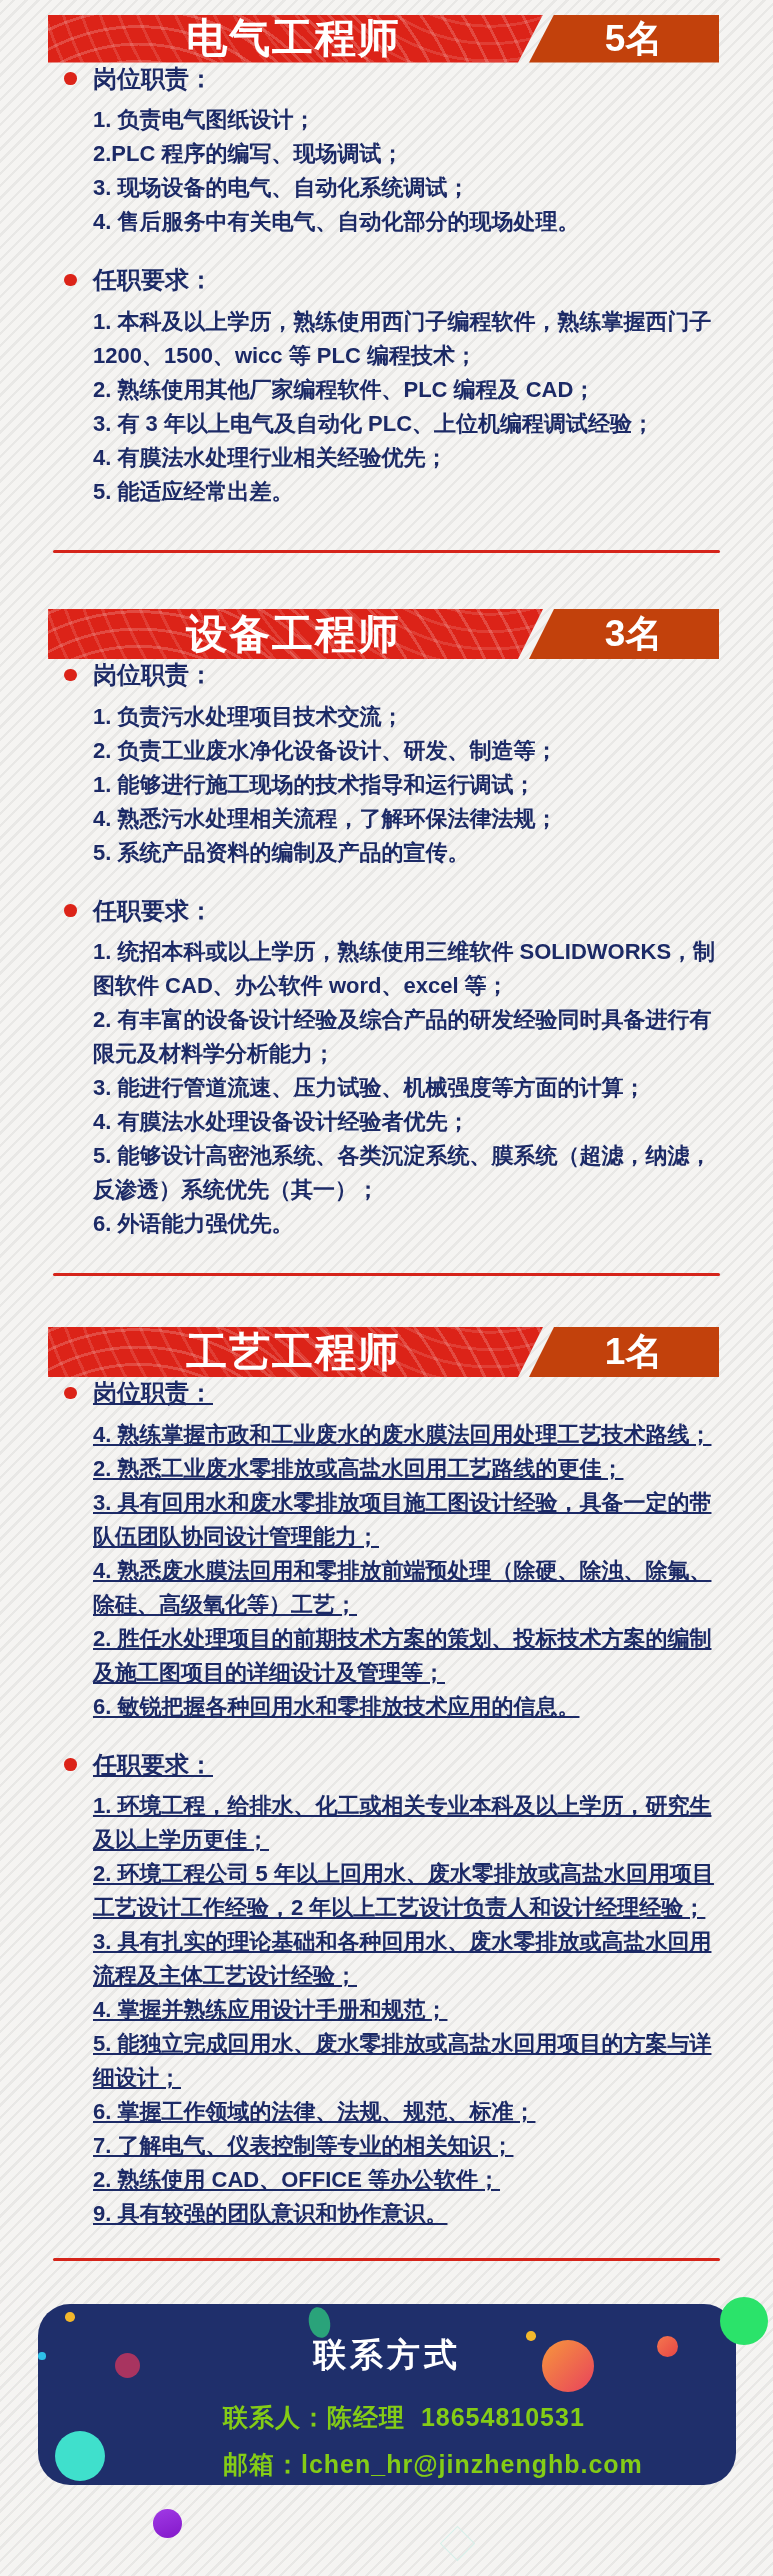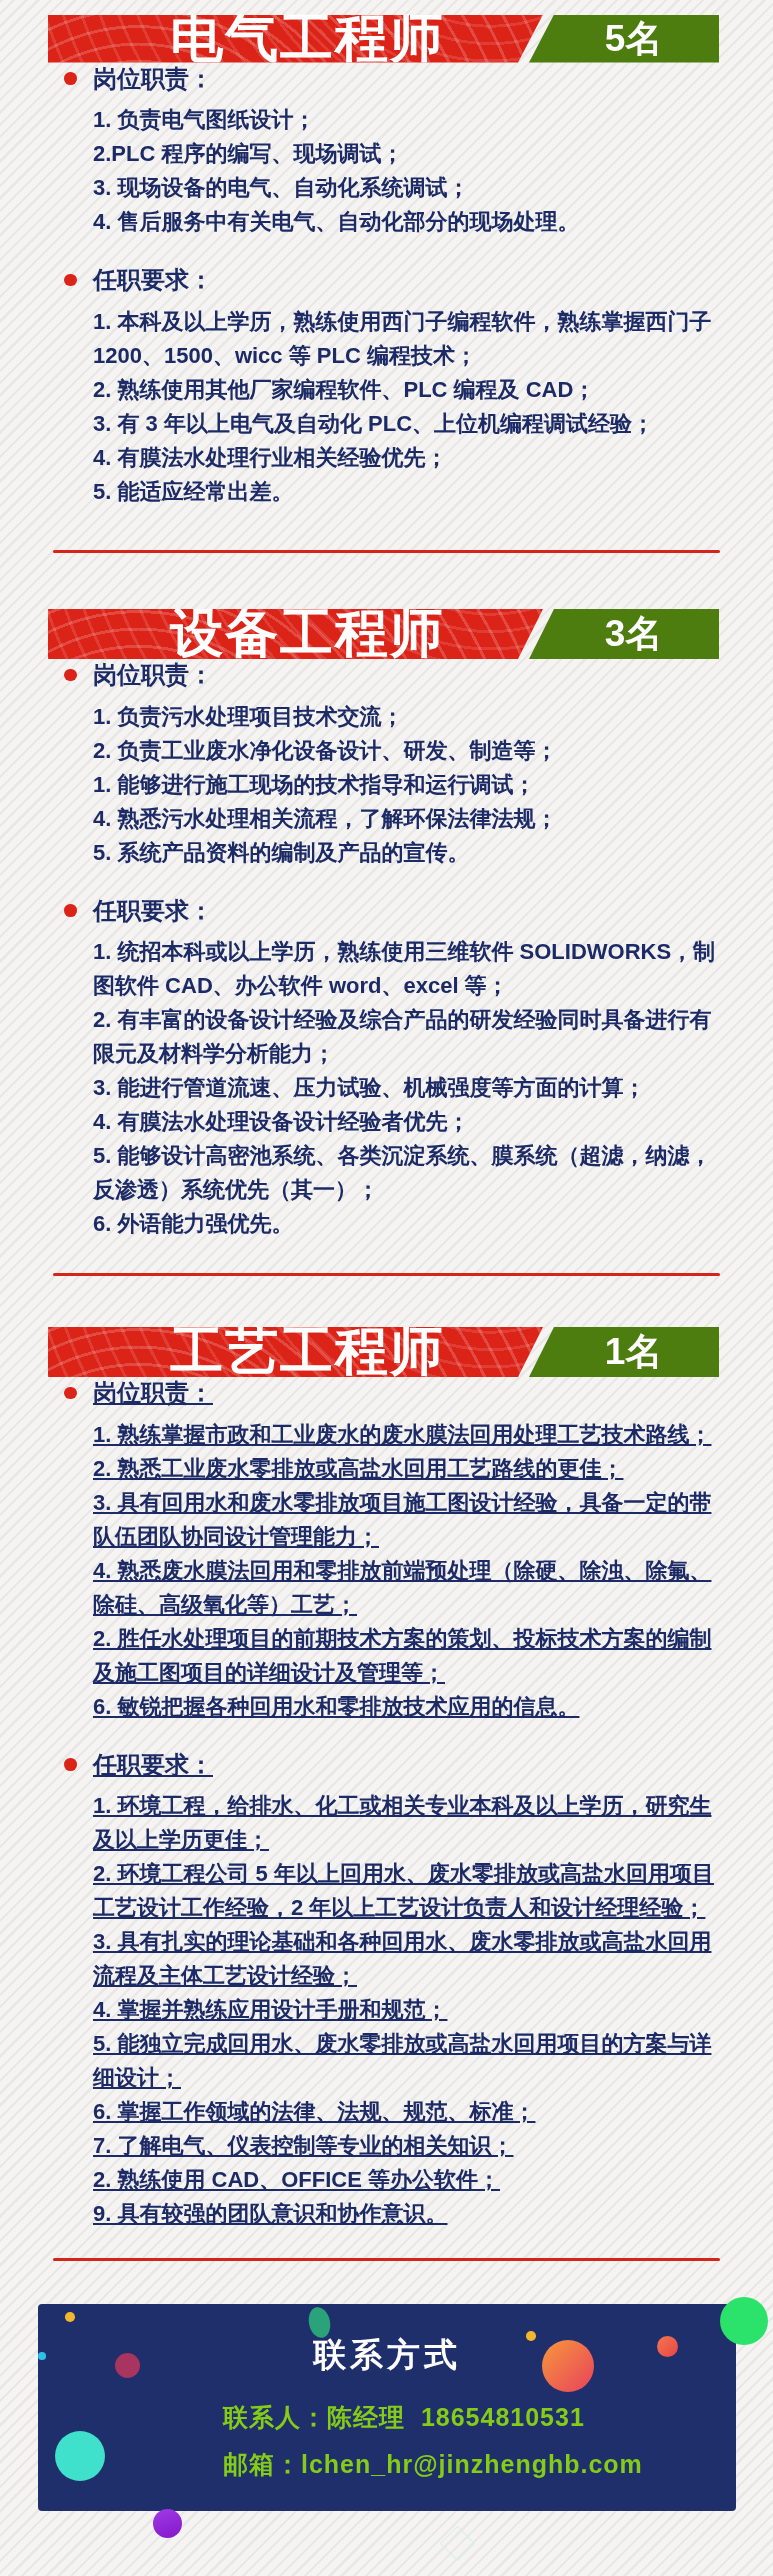--- a/index.html
+++ b/index.html
@@ -15,27 +15,27 @@
   .banner{position:absolute;left:48px;width:677px;}
   .banner-red{
     position:absolute;left:0;top:0;width:503px;height:100%;
     background-color:#dc2318;
     background-image:
       repeating-radial-gradient(circle at 18% 420%, rgba(255,255,255,0) 0 14.5px, rgba(255,255,255,0.18) 14.5px 17.4px),
       repeating-radial-gradient(circle at 88% -300%, rgba(255,255,255,0) 0 14.5px, rgba(255,255,255,0.12) 14.5px 17.4px);
     clip-path:polygon(0 0,495px 0,470px 100%,0 100%);
   }
   .banner-title{
-    position:absolute;left:18px;top:0;width:483px;height:100%;
+    position:absolute;left:4px;top:0;width:483px;height:100%;
     display:flex;align-items:center;justify-content:center;
-    color:#ffffff;font-size:53px;font-weight:bold;letter-spacing:1.9px;
+    color:#ffffff;font-size:41px;font-weight:bold;letter-spacing:1.9px;
   }
   .banner-blue{
     position:absolute;left:481px;top:0;width:190px;height:100%;
-    background:#4d7c0f;
+    background:#c2410c;
     clip-path:polygon(25px 0,100% 0,100% 100%,0 100%);
     display:flex;align-items:center;justify-content:center;
   }
   .banner-count{color:#ffffff;font-size:37px;font-weight:bold;padding-left:19.3px;}
   
   .section{position:absolute;left:0;width:773px;}
   .section-body{padding:0 54px 0 93px;}
   .block-head{
     margin-top:29px;display:flex;align-items:center;
     font-size:24px;font-weight:bold;color:#1c2a66;
@@ -44,22 +44,22 @@
     width:12.6px;height:12.6px;border-radius:50%;background:#dc2318;
     margin-left:-29px;margin-right:16.4px;flex:0 0 12.6px;
   }
   ul.items{list-style:none;margin:8.7px 0 0 0;padding:0;}
   ul.items li{font-size:22px;line-height:34px;font-weight:600;}
   .block2{margin-top:25px;}
   
   .divider{position:absolute;left:53px;width:667px;height:2.9px;background:#d5241a;border-radius:1.9px;}
   
   .contact-card{
-    position:absolute;left:38px;top:2304px;width:698px;height:207px;
-    background:#1f2f6b;border-radius:4px;
+    position:absolute;left:38px;top:2304px;width:698px;height:181px;
+    background:#1f2f6b;border-radius:32px;
   }
   .contact-title{
     margin-top:29px;text-align:center;color:#ffffff;
     font-size:33px;font-weight:bold;letter-spacing:3.9px;
   }
   .contact-line{
     margin:13.5px 0 0 185px;color:#84cc16;font-size:25px;font-weight:bold;
     white-space:pre-wrap;letter-spacing:1px;
   }
   .contact-line.first{margin-top:23px;}
@@ -155,21 +155,21 @@
     <div class="banner-blue">
       <div class="banner-count">1名</div>
     </div>
   </div>
   <div class="section-body" style="margin-top:50px;">
     <div class="block-head">
       <span class="dot"></span>
       <span>岗位职责：</span>
     </div>
     <ul class="items">
-      <li>1. 熟练掌握市政和工业废水的废水膜法回用处理工艺技术路线；</li>
+      <li>4. 熟练掌握市政和工业废水的废水膜法回用处理工艺技术路线；</li>
       <li>2. 熟悉工业废水零排放或高盐水回用工艺路线的更佳；</li>
       <li>3. 具有回用水和废水零排放项目施工图设计经验，具备一定的带队伍团队协同设计管理能力；</li>
       <li>4. 熟悉废水膜法回用和零排放前端预处理（除硬、除浊、除氟、除硅、高级氧化等）工艺；</li>
       <li>2. 胜任水处理项目的前期技术方案的策划、投标技术方案的编制及施工图项目的详细设计及管理等；</li>
       <li>6. 敏锐把握各种回用水和零排放技术应用的信息。</li>
     </ul>
     <div class="block-head block2">
       <span class="dot"></span>
       <span>任职要求：</span>
     </div>

